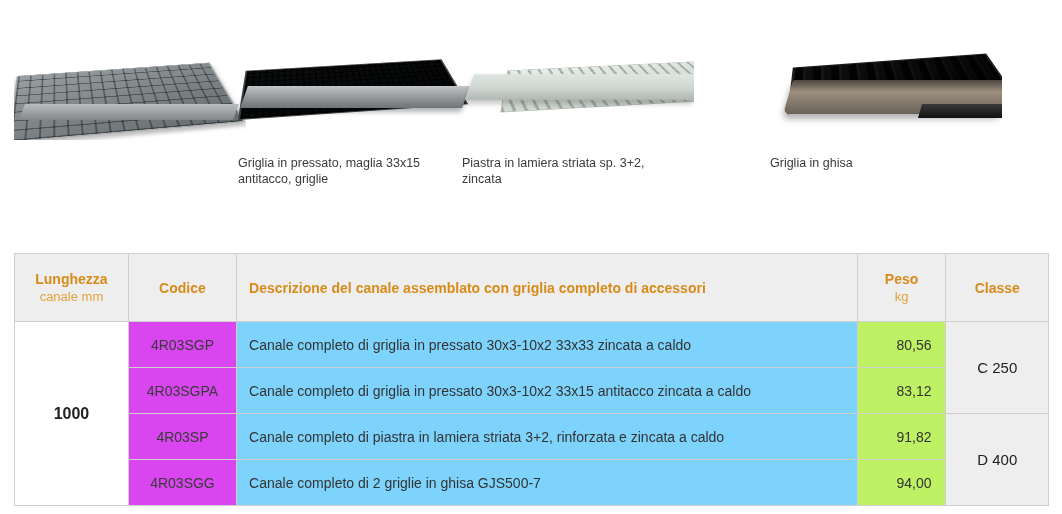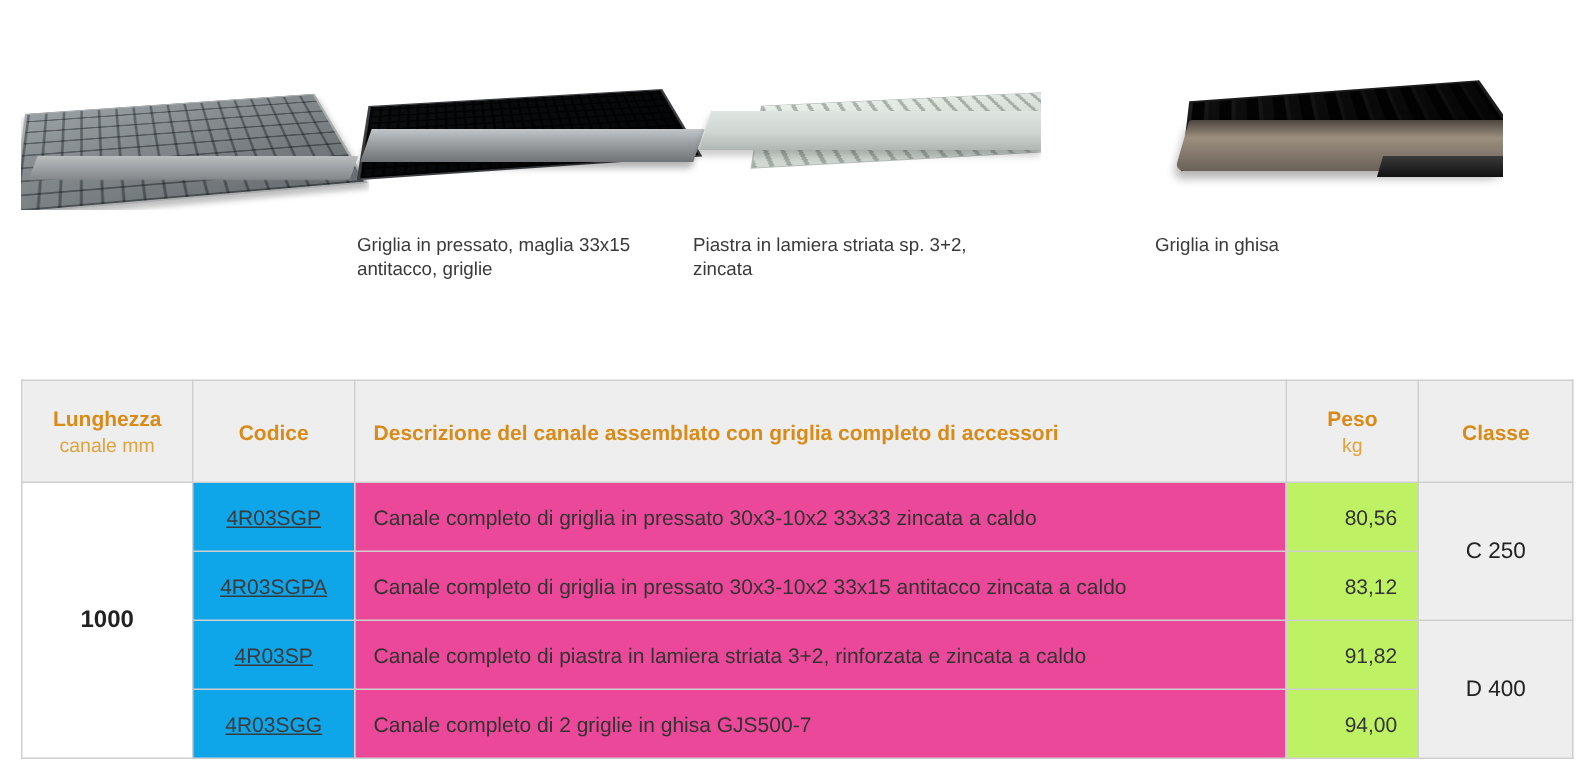--- a/index.html
+++ b/index.html
@@ -223,28 +223,27 @@
     text-align: center;
     font-weight: bold;
     font-size: 16px;
     background: #ffffff;
     color: #222;
   }
   td.cell-code {
     text-align: center;
     height: 44px;
     color: #3a3a3a;
-    background: #0ea5e9;
-    text-decoration: underline;
+    background: #d946ef;
   }
   td.cell-desc {
     text-align: left;
     padding: 6px 12px;
     line-height: 18px;
-    background: #ec4899;
+    background: #7dd3fc;
     margin-left: 16px;
   }
   td.cell-peso {
     text-align: right;
     padding-right: 14px;
     background: #bef264;
   }
   td.cell-classe {
     text-align: center;
     font-weight: normal;

